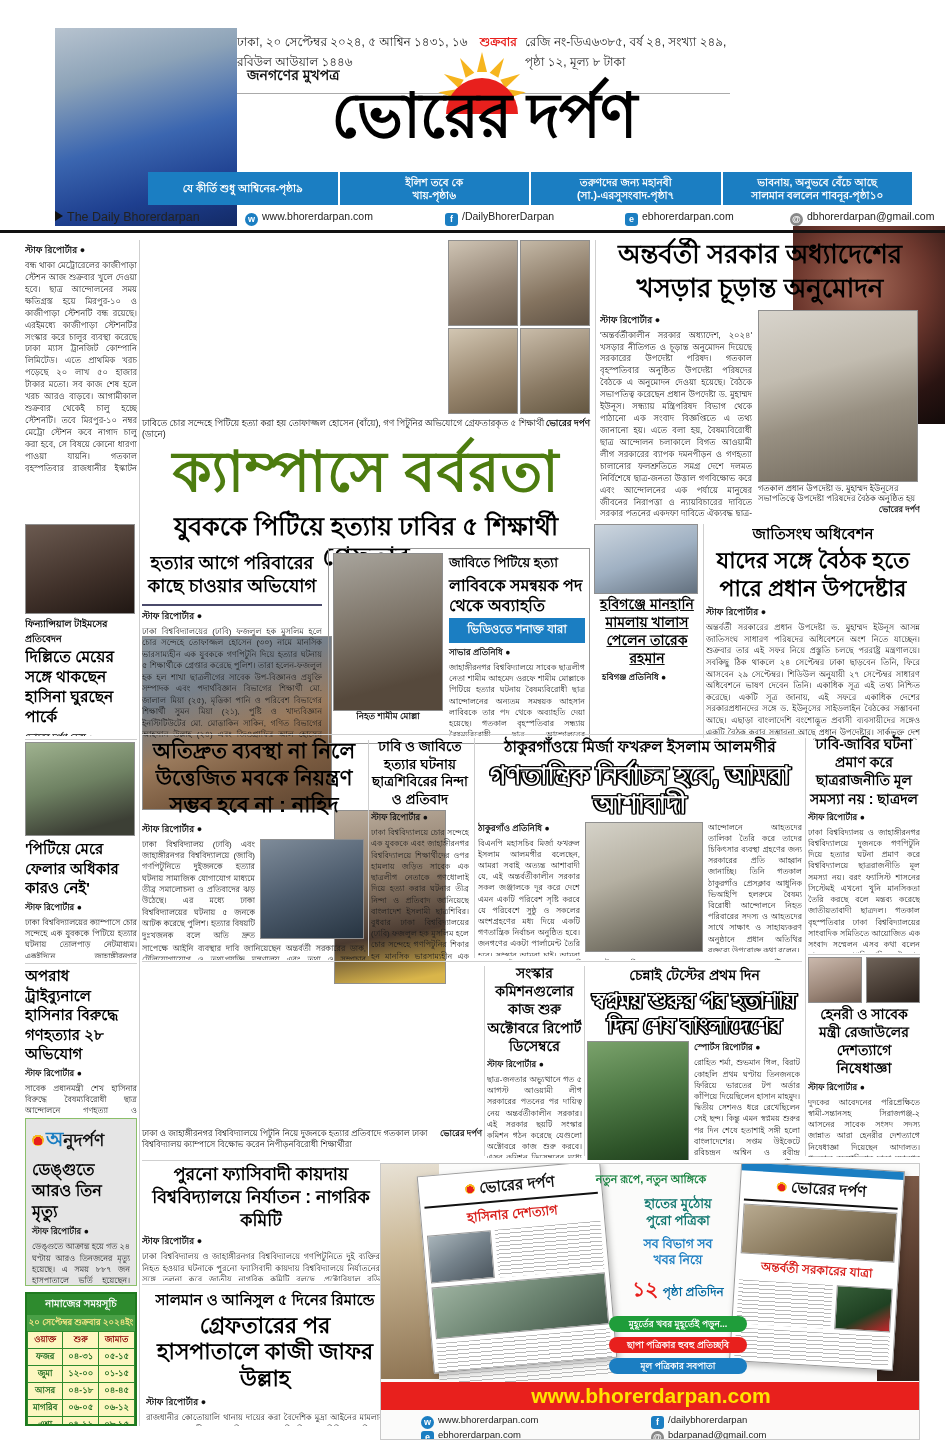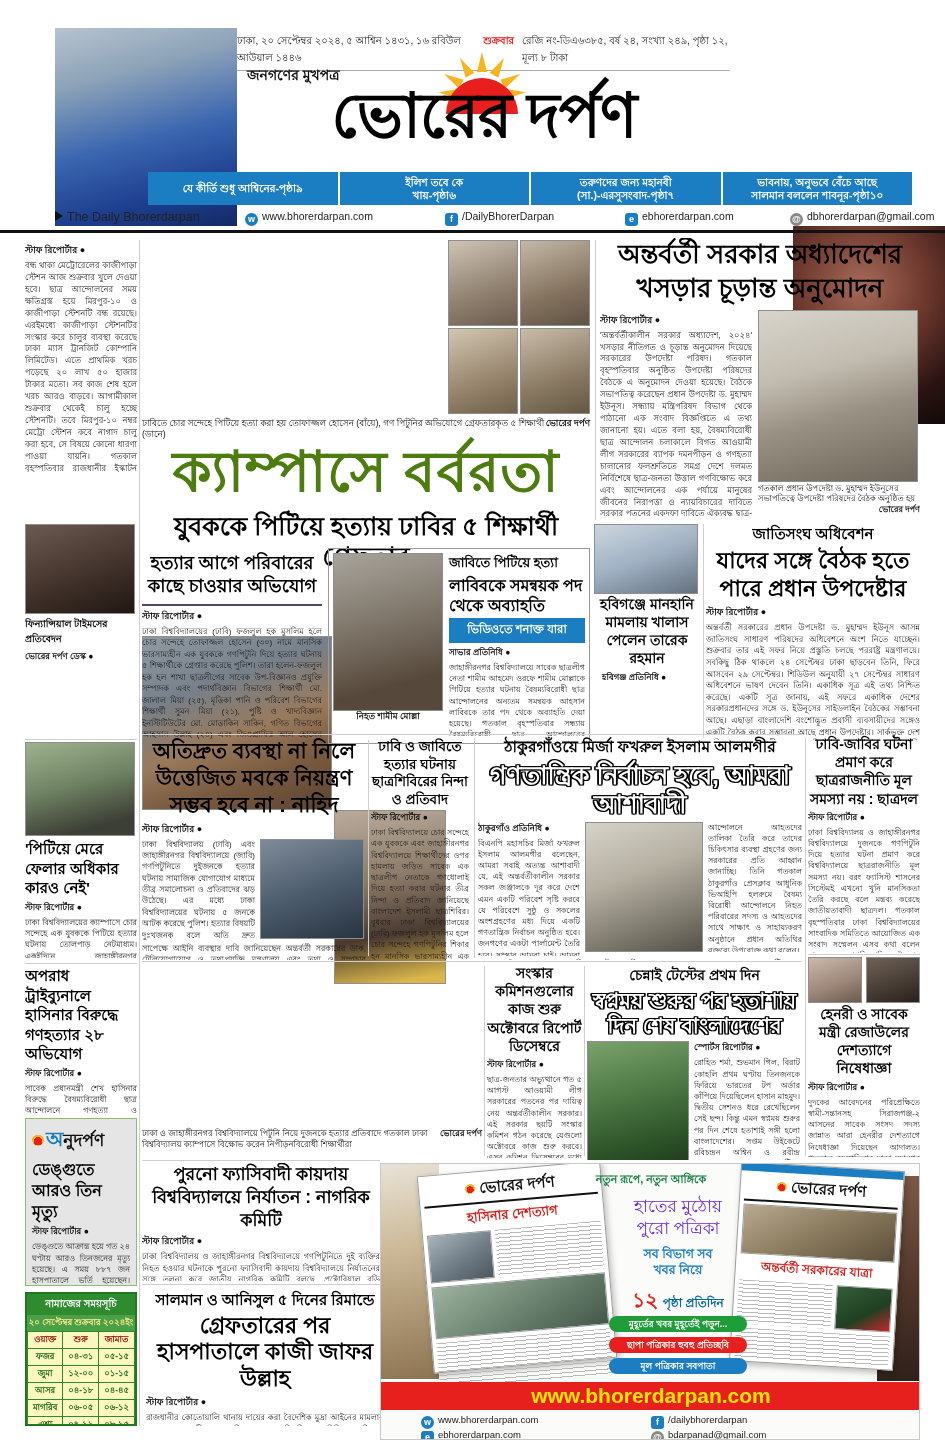--- a/index.html
+++ b/index.html
@@ -14,21 +14,21 @@
   .cap{font-size:8.8px;line-height:1.3;color:#111;}
   .cap .credit{float:right;font-weight:bold;}
   .ctr{text-align:center;}
   .kick{font-weight:bold;text-align:center;color:#000;}
   .hollow{color:#fff;text-shadow:-1.4px -1.4px 0 #000,1.4px -1.4px 0 #000,-1.4px 1.4px 0 #000,
           1.4px 1.4px 0 #000,0 -1.4px 0 #000,0 1.4px 0 #000,-1.4px 0 0 #000,1.4px 0 0 #000;}
   .vr{position:absolute;width:1px;background:#cfcfcf;}
   .hr{position:absolute;height:1px;background:#cfcfcf;}
   
   #dateline{left:237px;top:33px;width:493px;display:flex;justify-content:space-between;
-            font-size:10px;border-bottom:1px solid #aaa;padding-bottom:3px;color:#222;}
+            font-size:12px;border-bottom:1px solid #aaa;padding-bottom:20px;color:#222;}
   #dateline .day{color:#e8201d;font-weight:bold;margin:0 8px;}
   #masthead{left:237px;top:74px;width:494px;text-align:center;font-size:62px;font-weight:800;
             line-height:1.35;letter-spacing:-1px;color:#000;}
   #tagline{left:247px;top:64px;font-size:14px;font-weight:bold;}
   #teasers{left:148px;top:172px;width:764px;height:33px;background:#1b7ec2;display:flex;
            align-items:stretch;color:#fff;}
   .teaser{flex:1;display:flex;flex-direction:column;justify-content:center;text-align:center;
           font-size:10.5px;font-weight:bold;line-height:1.2;padding:0 4px;border-left:2px solid #fff;}
   .teaser:first-child{border-left:none;}
   #infobar{left:0;top:204px;width:945px;height:26px;font-size:10.5px;color:#222;}
@@ -209,39 +209,40 @@
     <div style="width:138px;">
       <div class="hl" style="font-size:13px;">জাবিতে পিটিয়ে হত্যা</div>
       <div class="hl" style="font-size:16px;line-height:1.22;margin-top:2px;">লাবিবকে সমন্বয়ক পদ থেকে অব্যাহতি</div>
       <div class="bluebox">ভিডিওতে শনাক্ত যারা</div>
       <div class="by" style="font-size:8.5px;">সাভার প্রতিনিধি ●</div>
       <div class="bd" style="height:74px;font-size:7.9px;"><span>জাহাঙ্গীরনগর বিশ্ববিদ্যালয়ে সাবেক ছাত্রলীগ নেতা শামীম আহমেদ ওরফে শামীম মোল্লাকে পিটিয়ে হত্যার ঘটনায় বৈষম্যবিরোধী ছাত্র আন্দোলনের অন্যতম সমন্বয়ক আহসান লাবিবকে তার পদ থেকে অব্যাহতি দেয়া হয়েছে। গতকাল বৃহস্পতিবার সন্ধ্যায় বৈষম্যবিরোধী ছাত্র আন্দোলনের জাহাঙ্গীরনগর বিশ্ববিদ্যালয় শাখা</span>
         </div>
     </div>
   </div>
 
-  <div class="abs" style="left:594px;top:524px;width:106px;height:156px;overflow:hidden;">
+  <div class="abs" style="left:594px;top:524px;width:106px;height:156px;overflow:hidden;text-decoration:underline;">
     <div class="ph" style="width:104px;height:70px;background:linear-gradient(160deg,#cdd6df,#9fb0c2 50%,#63707e);"></div>
     <div class="hl ctr" style="font-size:14px;line-height:1.28;margin-top:2px;">হবিগঞ্জে মানহানি মামলায় খালাস পেলেন তারেক রহমান</div>
     <div class="by" style="font-size:8.5px;margin-left:8px;">হবিগঞ্জ প্রতিনিধি ●</div>
     <div class="bd" style="height:74px;font-size:8px;"><span>হবিগঞ্জে মানহানির একটি মামলা থেকে বিএনপির ভারপ্রাপ্ত চেয়ারম্যান তারেক রহমান খালাস পেয়েছেন। গতকাল বৃহস্পতিবার দুপুরে হবিগঞ্জের জ্যেষ্ঠ বিচারিক হাকিম আবদুল আলীম এ আদেশ দেন বলে জানিয়েছেন আদালতের পেশকার</span>
       </div>
   </div>
 
   <div class="abs" style="left:706px;top:522px;width:214px;height:218px;overflow:hidden;">
     <div class="kick" style="font-size:15px;">জাতিসংঘ অধিবেশন</div>
     <div class="hl ctr" style="font-size:22px;line-height:1.25;">যাদের সঙ্গে বৈঠক হতে পারে প্রধান উপদেষ্টার</div>
     <div class="by">স্টাফ রিপোর্টার ●</div>
     <div class="bd" style="height:138px;font-size:8.2px;"><span>অন্তর্বর্তী সরকারের প্রধান উপদেষ্টা ড. মুহাম্মদ ইউনূস আসন্ন জাতিসংঘ সাধারণ পরিষদের অধিবেশনে অংশ নিতে যাচ্ছেন। শুক্রবার তার এই সফর নিয়ে প্রস্তুতি চলছে পররাষ্ট্র মন্ত্রণালয়ে। সবকিছু ঠিক থাকলে ২৪ সেপ্টেম্বর ঢাকা ছাড়বেন তিনি, ফিরে আসবেন ২৯ সেপ্টেম্বর। শিডিউল অনুযায়ী ২৭ সেপ্টেম্বর সাধারণ অধিবেশনে ভাষণ দেবেন তিনি। একাধিক সূত্র এই তথ্য নিশ্চিত করেছে। একটি সূত্র জানায়, এই সফরে একাধিক দেশের সরকারপ্রধানদের সঙ্গে ড. ইউনূসের সাইডলাইন বৈঠকের সম্ভাবনা আছে। এছাড়া বাংলাদেশি বংশোদ্ভূত প্রবাসী ব্যবসায়ীদের সঙ্গেও একটি বৈঠক করার সম্ভাবনা আছে প্রধান উপদেষ্টার। সার্কভুক্ত দেশ পাকিস্তানের প্রধানমন্ত্রী শাহবাজ শরিফ ও নেপালের প্রধানমন্ত্রী কেপি শর্মা অলির সঙ্গেও বৈঠক হতে পারে মুহাম্মদ ইউনূসের। তবে ভারতের প্রধানমন্ত্রী নরেন্দ্র মোদির সঙ্গে বৈঠকের বিষয়টি এখনও অনিশ্চিত রয়েছে। প্রধান উপদেষ্টার সঙ্গে ইউরোপীয় কমিশনের প্রেসিডেন্ট উরসুলা ভন ডার লেইন</span>
       </div>
   </div>
 
   <div class="abs" style="left:25px;top:524px;width:112px;height:212px;overflow:hidden;">
     <div class="ph" style="width:110px;height:90px;background:linear-gradient(160deg,#6b5a50,#3f3029 60%,#201713);"></div>
     <div class="hl" style="font-size:9.5px;margin-top:3px;">ফিন্যান্সিয়াল টাইমসের প্রতিবেদন</div>
+    <div class="hl" style="font-size:15.5px;line-height:1.3;">দিল্লিতে মেয়ের সঙ্গে থাকছেন হাসিনা ঘুরছেন পার্কে</div>
     <div class="by" style="font-size:8.5px;">ভোরের দর্পণ ডেস্ক ●</div>
 
   </div>
 
   <div class="abs" style="left:25px;top:742px;width:112px;height:216px;overflow:hidden;">
     <div class="ph" style="width:110px;height:94px;background:linear-gradient(165deg,#9fb28f,#6f8263 45%,#3c3f35 85%);"></div>
     <div class="hl" style="font-size:15px;line-height:1.3;margin-top:3px;">'পিটিয়ে মেরে ফেলার অধিকার কারও নেই'</div>
     <div class="by" style="font-size:8.5px;">স্টাফ রিপোর্টার ●</div>
     <div class="bd" style="height:52px;font-size:8px;"><span>ঢাকা বিশ্ববিদ্যালয়ের ক্যাম্পাসে চোর সন্দেহে এক যুবককে পিটিয়ে হত্যার ঘটনায় তোলপাড় নেটমাধ্যম। একইদিনে জাহাঙ্গীরনগর বিশ্ববিদ্যালয়ের ক্যাম্পাসেও এক সাবেক ছাত্রলীগ নেতাকে পিটিয়ে মারা হয়। দেশের দুই বৃহৎ</span>
       </div>
@@ -418,21 +419,21 @@
       <div style="display:flex;gap:4px;">
         <div class="nplines" style="flex:1;height:44px;"></div>
         <div class="npphoto" style="width:56px;height:44px;background:linear-gradient(150deg,#355e38,#1f4022 60%,#c8252b);"></div>
       </div>
       <div class="nplines" style="width:100%;height:30px;margin-top:4px;"></div>
     </div>
 
     <div class="abs ctr" style="left:150px;top:7px;width:240px;font-size:11px;font-weight:800;color:#15803d;"><span>নতুন রূপে, নতুন আঙ্গিকে</span></div>
 
     <div class="abs ctr" style="left:234px;top:32px;width:126px;">
-      <div style="font-size:17px;font-weight:400;color:#6d28d9;line-height:1.3;">
+      <div style="font-size:13px;font-weight:700;color:#0f766e;line-height:1.3;">
         <div>হাতের মুঠোয়</div>
         <div>পুরো পত্রিকা</div>
       </div>
       <div style="font-size:12.5px;font-weight:800;color:#1b7ec2;line-height:1.3;margin-top:6px;">
         <div>সব বিভাগ সব</div>
         <div>খবর নিয়ে</div>
       </div>
       <div style="margin-top:6px;">
         <span style="font-size:20px;font-weight:800;color:#e8201d;">১২</span>
         <span style="font-size:12px;font-weight:800;color:#0369a1;">পৃষ্ঠা প্রতিদিন</span>

